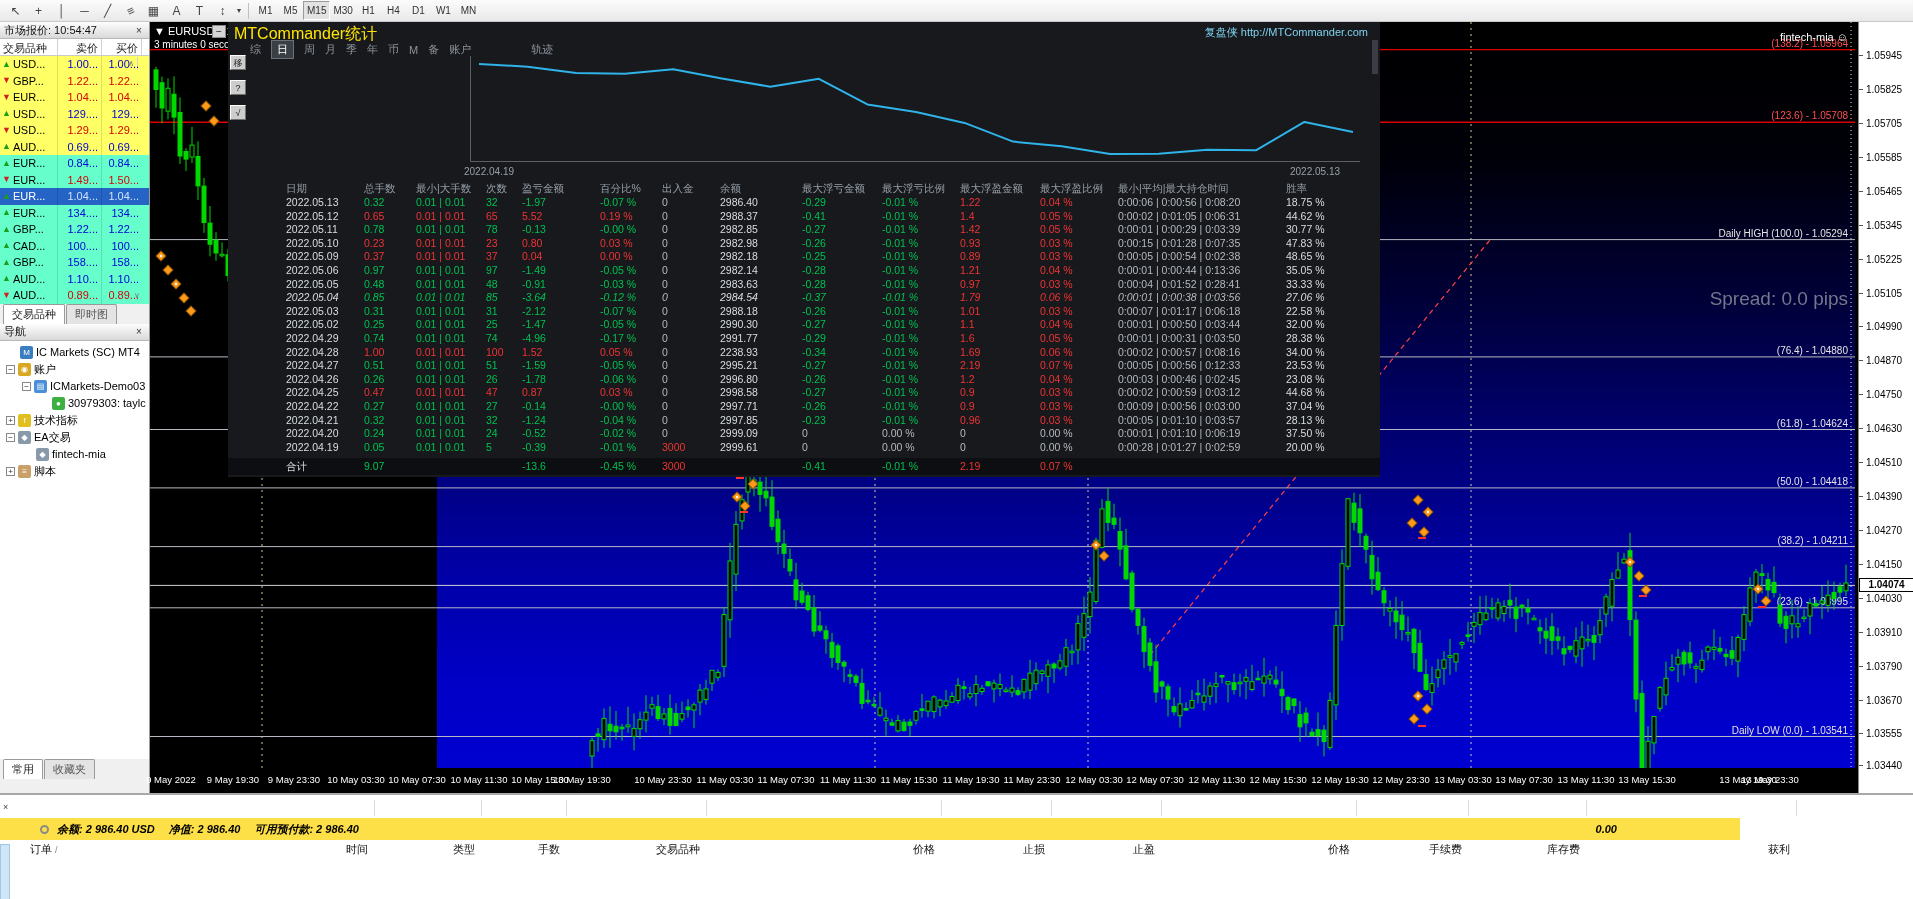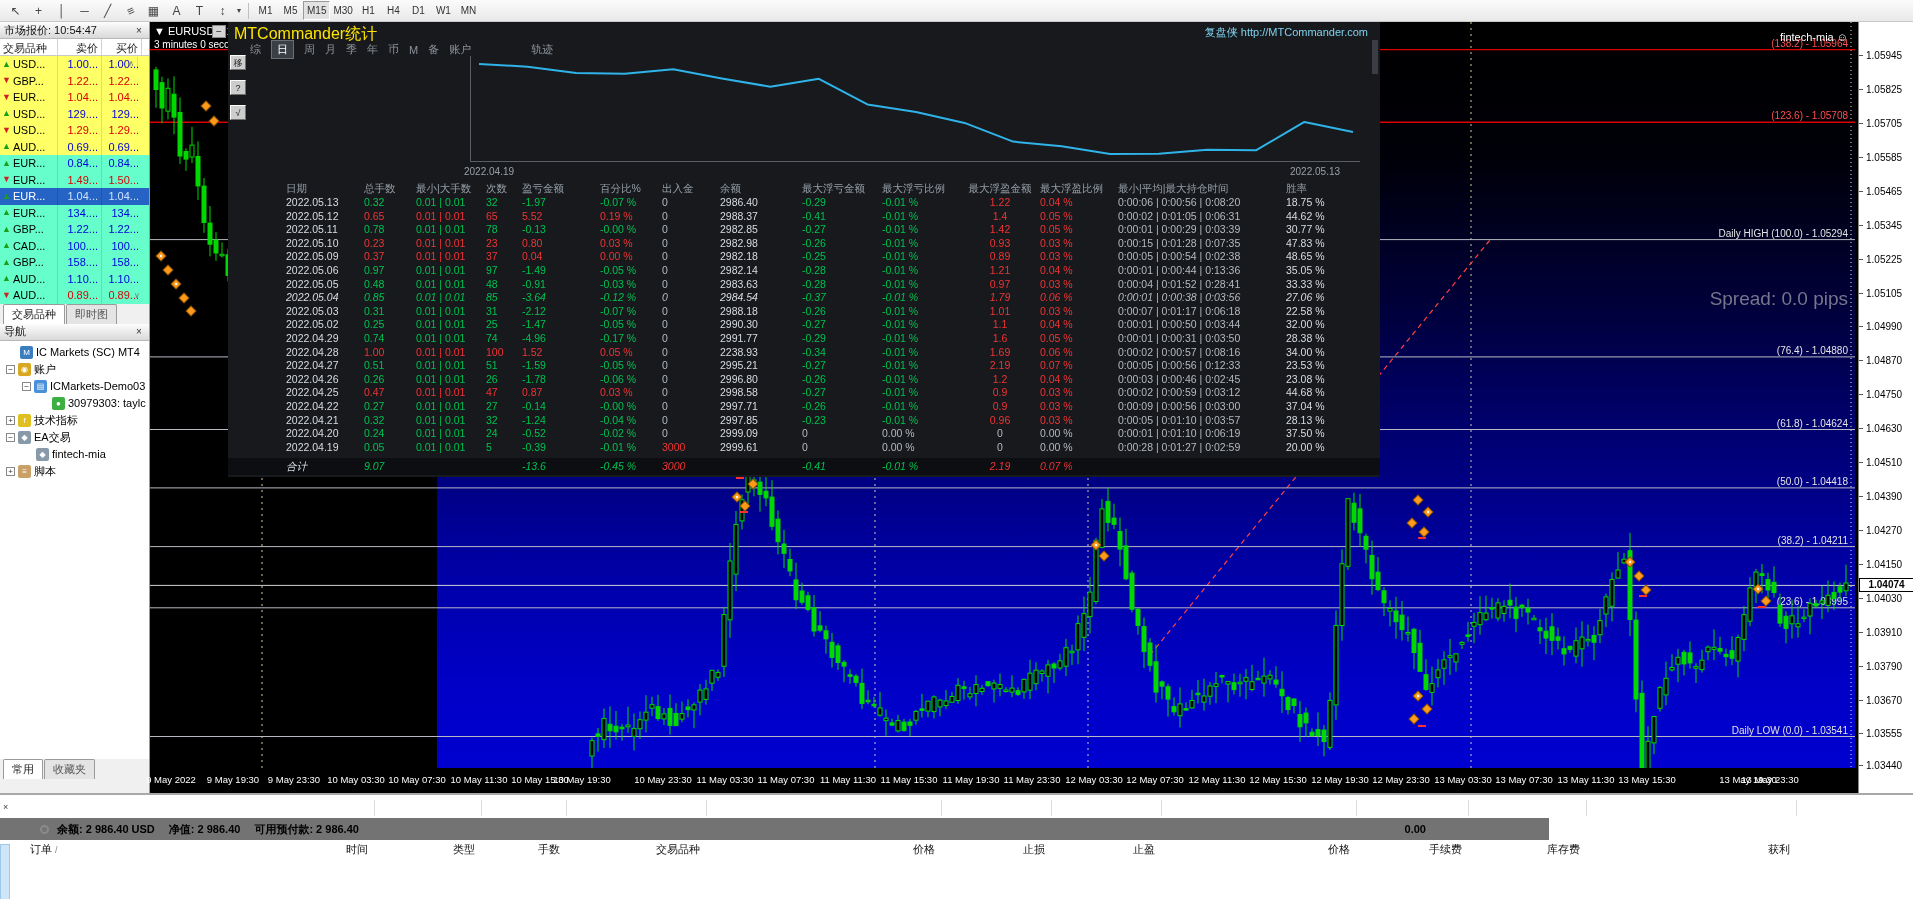--- a/index.html
+++ b/index.html
@@ -81,35 +81,35 @@
              text-align:center; line-height:14px; }
   #eqwrap { position:absolute; left:242px; top:34px; width:890px; height:106px;
             border-left:1px solid #5a5f66; border-bottom:1px solid #5a5f66; }
   .eqdate { position:absolute; top:144px; color:#9aa0a6; font-size:10px; }
   #ov-scroll { position:absolute; right:2px; top:18px; width:6px; height:34px; background:#3a3e44; }
   #stat-head, .statrow { position:absolute; left:58px; display:flex; white-space:nowrap; }
   #stat-head span, .statrow span { overflow:hidden; }
   #stat-head { top:160px; color:#969ea6; }
   .statrow { height:13.6px; line-height:13.6px; }
   .c0{width:78px;} .c1{width:52px;} .c2{width:70px;} .c3{width:36px;} .c4{width:78px;} .c5{width:62px;}
-  .c6{width:58px;} .c7{width:82px;} .c8{width:80px;} .c9{width:78px;} .c10{width:80px;text-align:center;} .c11{width:78px;}
+  .c6{width:58px;} .c7{width:82px;} .c8{width:80px;} .c9{width:78px;} .c10{width:80px;} .c11{width:78px;}
   .c12{width:168px;} .c13{width:90px;}
   .g { color:#00c050; } .r { color:#ef3434; } .w { color:#d8dce0; } .n { color:#b4bac0; }
   #totalrow { background:#0c0e11; height:17px; line-height:17px; width:1152px; left:0; padding-left:58px; }
 
   
   #terminal { position:absolute; left:0; top:793px; width:1913px; height:106px; background:#fff;
               border-top:2px solid #a8a8a8; font-size:11px; }
   #term-head { position:absolute; left:0; top:3px; width:1913px; height:20px; background:#fff; color:#111; }
   #term-head .h { position:absolute; top:4px; transform:translateX(-100%);margin-top:40px; }
   #term-head .h.first { transform:none; }
   #term-head .vsep { position:absolute; top:2px; width:1px; height:16px; background:#dcdcdc; }
   #term-close { position:absolute; left:3px; top:4px; font-size:9px; color:#444; }
-  #balrow { position:absolute; left:0; top:23px; width:1549px; height:22px; background:#737373;
-            display:flex; align-items:center; font-weight:bold; color:#000; }
+  #balrow { position:absolute; left:0; top:23px; width:1740px; height:22px; background:#fde047;
+            display:flex; align-items:center; font-weight:bold; color:#000;font-style:italic; }
   #balrow .dot { width:9px; height:9px; border-radius:50%; border:2px solid #8a8a8a; margin:0 8px 0 40px; }
   #balrow .profit { margin-left:auto; margin-right:123px; }
   #term-strip { position:absolute; left:0; top:49px; width:10px; height:57px; background:#cfe5f8; border:1px solid #9ec7e8; }
 </style>
 </head>
 <body>
 
 <div id="toolbar">
     <div class="toolbtn">↖</div>
     <div class="toolbtn">+</div>
@@ -1204,21 +1204,21 @@
         <span class="c5 g">-0.01 %</span>
         <span class="c6 r">3000</span>
         <span class="c7 w">2999.61</span>
         <span class="c8 n">0</span>
         <span class="c9 n">0.00 %</span>
         <span class="c10 n">0</span>
         <span class="c11 n">0.00 %</span>
         <span class="c12 n">0:00:28 | 0:01:27 | 0:02:59</span>
         <span class="c13 w">20.00 %</span>
       </div>
-      <div class="statrow" id="totalrow" style="top: 436px; font-style: italic;">
+      <div class="statrow" id="totalrow" style="top: 436px;">
         <span class="c0 w">合计</span>
         <span class="c1 g">9.07</span>
         <span class="c2 w"></span>
         <span class="c3 w"></span>
         <span class="c4 g">-13.6</span>
         <span class="c5 g">-0.45 %</span>
         <span class="c6 r">3000</span>
         <span class="c7 w"></span>
         <span class="c8 g">-0.41</span>
         <span class="c9 g">-0.01 %</span>

